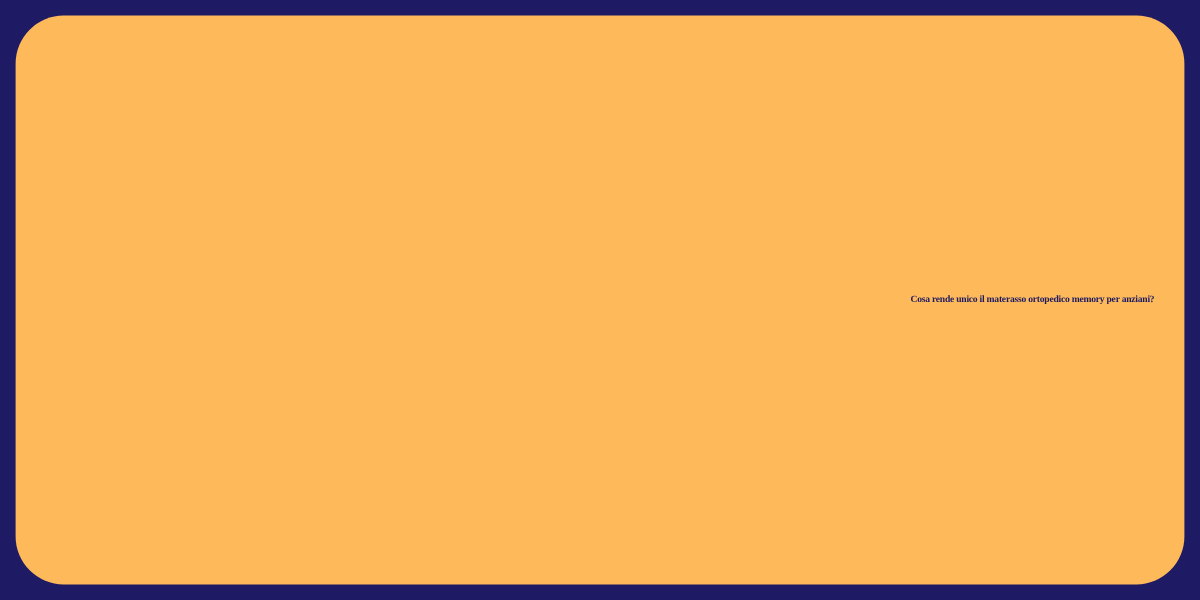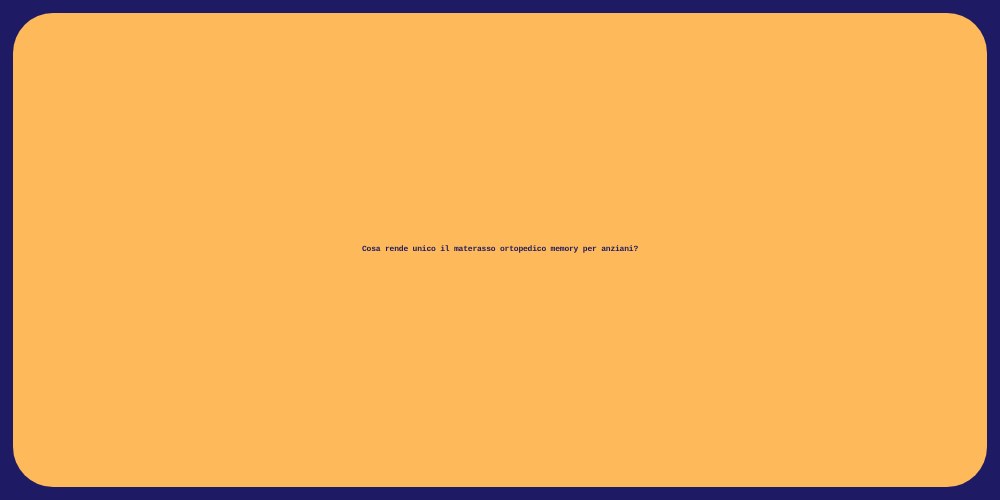--- a/index.html
+++ b/index.html
@@ -39,26 +39,26 @@
     overflow: hidden;
   }
 
   .faq-question {
     display: block;
     width: 100%;
     box-sizing: border-box;
     padding: 0 25px 0 25px;
     margin: 0;
     color: #1e1a63;
-    font-family: Liberation Mono, monospace;
+    font-family: Liberation Serif, serif;
     font-size: 32.5px;
     font-weight: 700;
     line-height: 1.25;
     letter-spacing: -0.2px;
-    text-align: center;
+    text-align: right;
     white-space: nowrap;
     text-rendering: geometricPrecision;
   }
 </style>
 </head>
 <body>
 
 <div class="faq-card">
   <div class="faq-panel">
     <h1 class="faq-question" style="font-size: 8px;">Cosa rende unico il materasso ortopedico memory per anziani?</h1>

